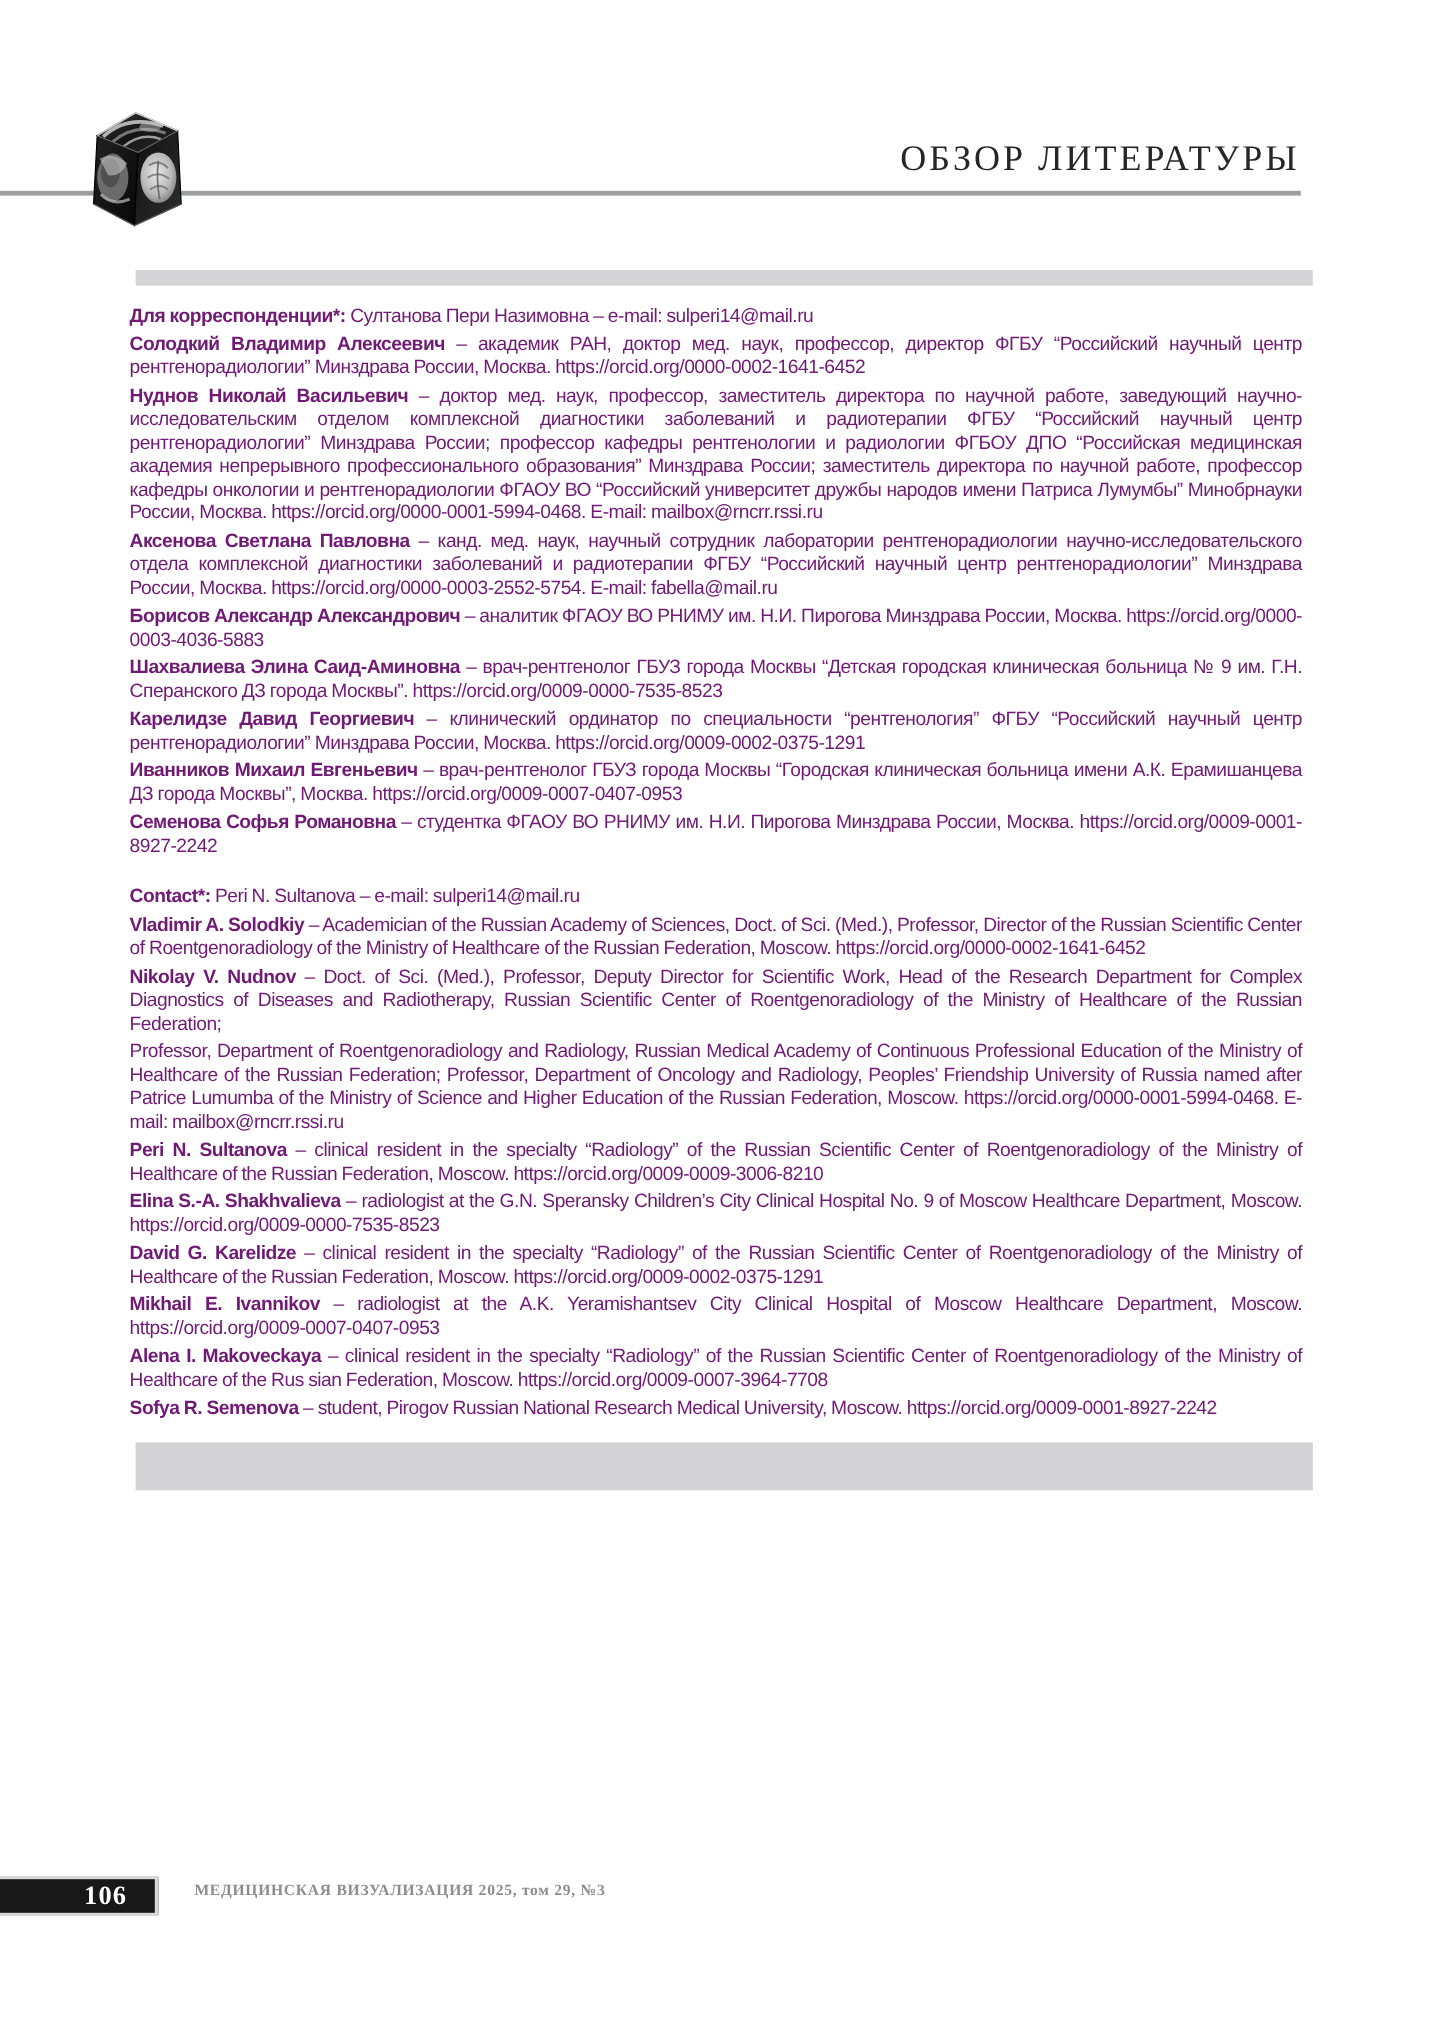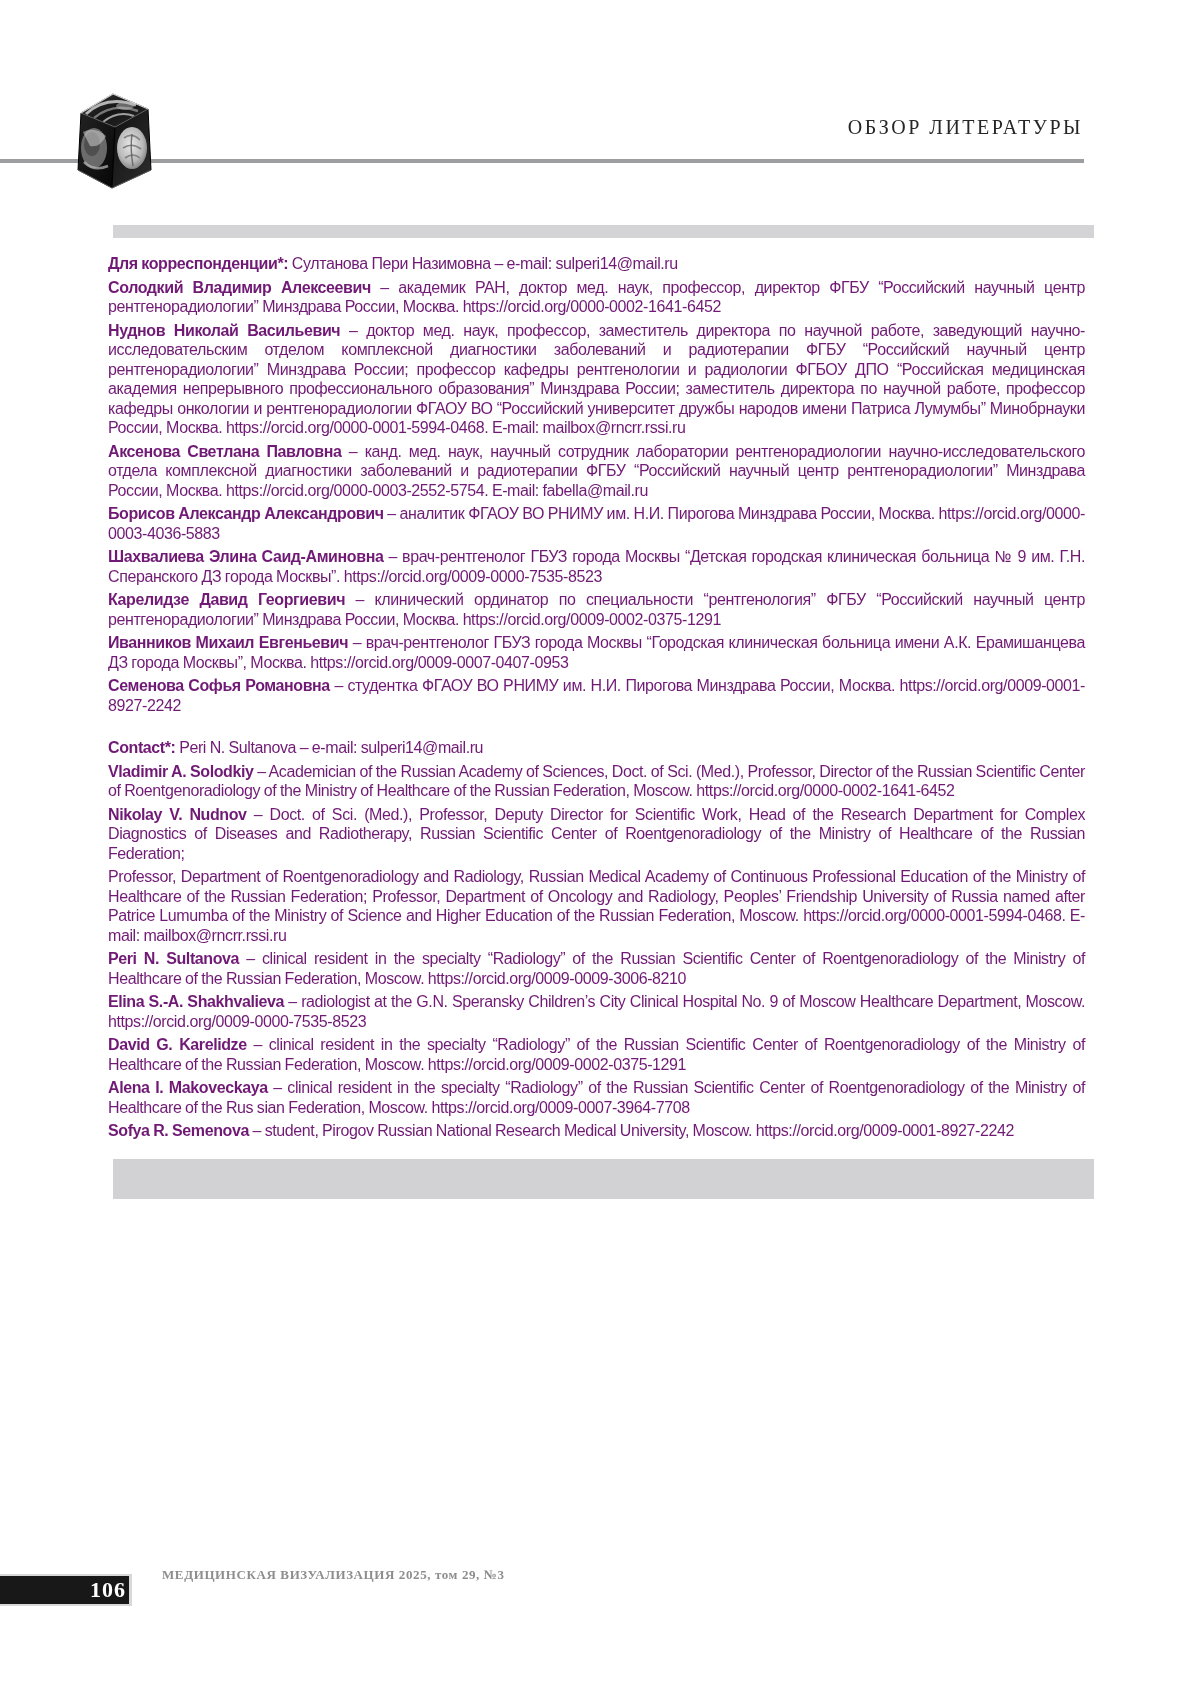--- a/index.html
+++ b/index.html
@@ -6,21 +6,21 @@
   html,body { background:#ffffff; }
   body {
     width:1200px; height:1697px; position:relative; overflow:hidden;
     font-family:"Liberation Sans", sans-serif; color:#1c1c1c;
   }
   
   .section-label {
     position:absolute; left:0; top:116px; width:1083px;
     text-align:right;
     font-family:"Liberation Serif", serif;
-    font-size:20px; letter-spacing:2.5px; color:#262626; white-space:nowrap;
+    font-size:30px; letter-spacing:2.5px; color:#262626; white-space:nowrap;
   }
   .header-rule {
     position:absolute; left:0; top:159px; width:1084px; height:4px;
     background:#9c9ea0; z-index:1;
   }
   .logo {
     position:absolute; left:70px; top:88px; width:86px; height:102px; z-index:2;
   }
   
   .content { position:absolute; left:108px; top:225px; width:977px; }
@@ -31,22 +31,21 @@
     text-align:justify; margin-bottom:4px; color:#701a75;
   }
   .para b { font-weight:700; }
   .block-en { margin-top:23px; }
   
   .footer-box {
     position:absolute; left:0; top:1564px; width:132px; height:32px;
     background:#181818;
     border-top:2px solid #d8d8d8; border-bottom:2px solid #d8d8d8; border-right:3px solid #d8d8d8;
     display:flex; align-items:center; justify-content:flex-end;
-    padding-right:3px;
-    margin-top:10px;
+    padding-right:23px;
   }
   .footer-box .page-num {
     font-family:"Liberation Serif", serif; font-weight:700;
     font-size:22px; color:#ffffff; letter-spacing:1px;
   }
   .footer-journal {
     position:absolute; left:162px; top:1567px;
     font-family:"Liberation Serif", serif; font-weight:700;
     font-size:13px; color:#8d8d8d; letter-spacing:0.6px; white-space:nowrap;
   }
@@ -132,20 +131,21 @@
 
   <div class="block-en">
     <p class="para"><b>Contact*:</b> <span>Peri N. Sultanova – e-mail: sulperi14@mail.ru</span></p>
     <div>
         <p class="para"><b>Vladimir A. Solodkiy </b>– Academician of the Russian Academy of Sciences, Doct. of Sci. (Med.), Professor, Director of the Russian Scientific Center of Roentgenoradiology of the Ministry of Healthcare of the Russian Federation, Moscow. https://orcid.org/0000-0002-1641-6452</p>
         <p class="para"><b>Nikolay V. Nudnov </b>– Doct. of Sci. (Med.), Professor, Deputy Director for Scientific Work, Head of the Research Department for Complex Diagnostics of Diseases and Radiotherapy, Russian Scientific Center of Roentgenoradiology of the Ministry of Healthcare of the Russian Federation;</p>
         <p class="para">Professor, Department of Roentgenoradiology and Radiology, Russian Medical Academy of Continuous Professional Education of the Ministry of Healthcare of the Russian Federation; Professor, Department of Oncology and Radiology, Peoples’ Friendship University of Russia named after Patrice Lumumba of the Ministry of Science and Higher Education of the Russian Federation, Moscow. https://orcid.org/0000-0001-5994-0468. E-mail: mailbox@rncrr.rssi.ru</p>
         <p class="para"><b>Peri N. Sultanova </b>– clinical resident in the specialty “Radiology” of the Russian Scientific Center of Roentgenoradiology of the Ministry of Healthcare of the Russian Federation, Moscow. https://orcid.org/0009-0009-3006-8210</p>
         <p class="para"><b>Elina S.-A. Shakhvalieva </b>– radiologist at the G.N. Speransky Children’s City Clinical Hospital No. 9 of Moscow Healthcare Department, Moscow. https://orcid.org/0009-0000-7535-8523</p>
         <p class="para"><b>David G. Karelidze </b>– clinical resident in the specialty “Radiology” of the Russian Scientific Center of Roentgenoradiology of the Ministry of Healthcare of the Russian Federation, Moscow. https://orcid.org/0009-0002-0375-1291</p>
+        <p class="para"><b>Mikhail E. Ivannikov </b>– radiologist at the A.K. Yeramishantsev City Clinical Hospital of Moscow Healthcare Department, Moscow. https://orcid.org/0009-0007-0407-0953</p>
         <p class="para"><b>Alena I. Makoveckaya </b>– clinical resident in the specialty “Radiology” of the Russian Scientific Center of Roentgenoradiology of the Ministry of Healthcare of the Rus sian Federation, Moscow. https://orcid.org/0009-0007-3964-7708</p>
         <p class="para"><b>Sofya R. Semenova </b>– student, Pirogov Russian National Research Medical University, Moscow. https://orcid.org/0009-0001-8927-2242</p>
       </div>
   </div>
 
   <div class="gray-bar-bottom"></div>
 </div>
 
 <div class="footer-box">
   <span class="page-num">106</span>

